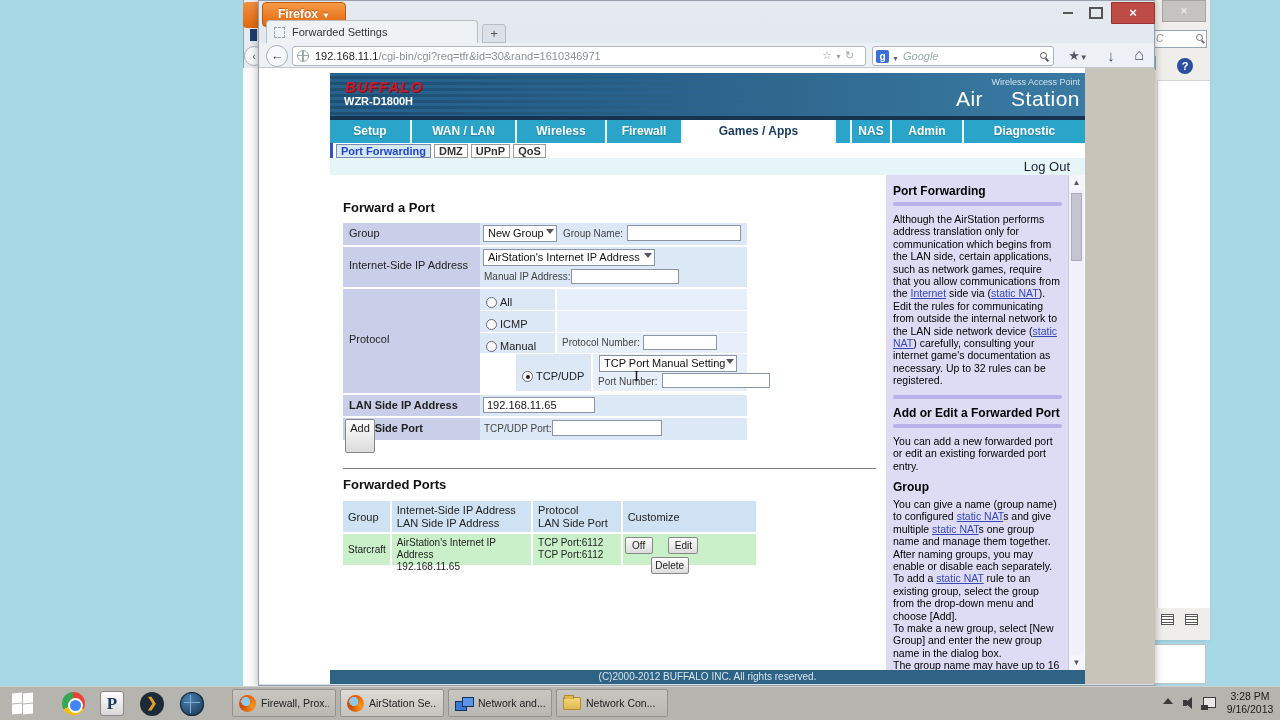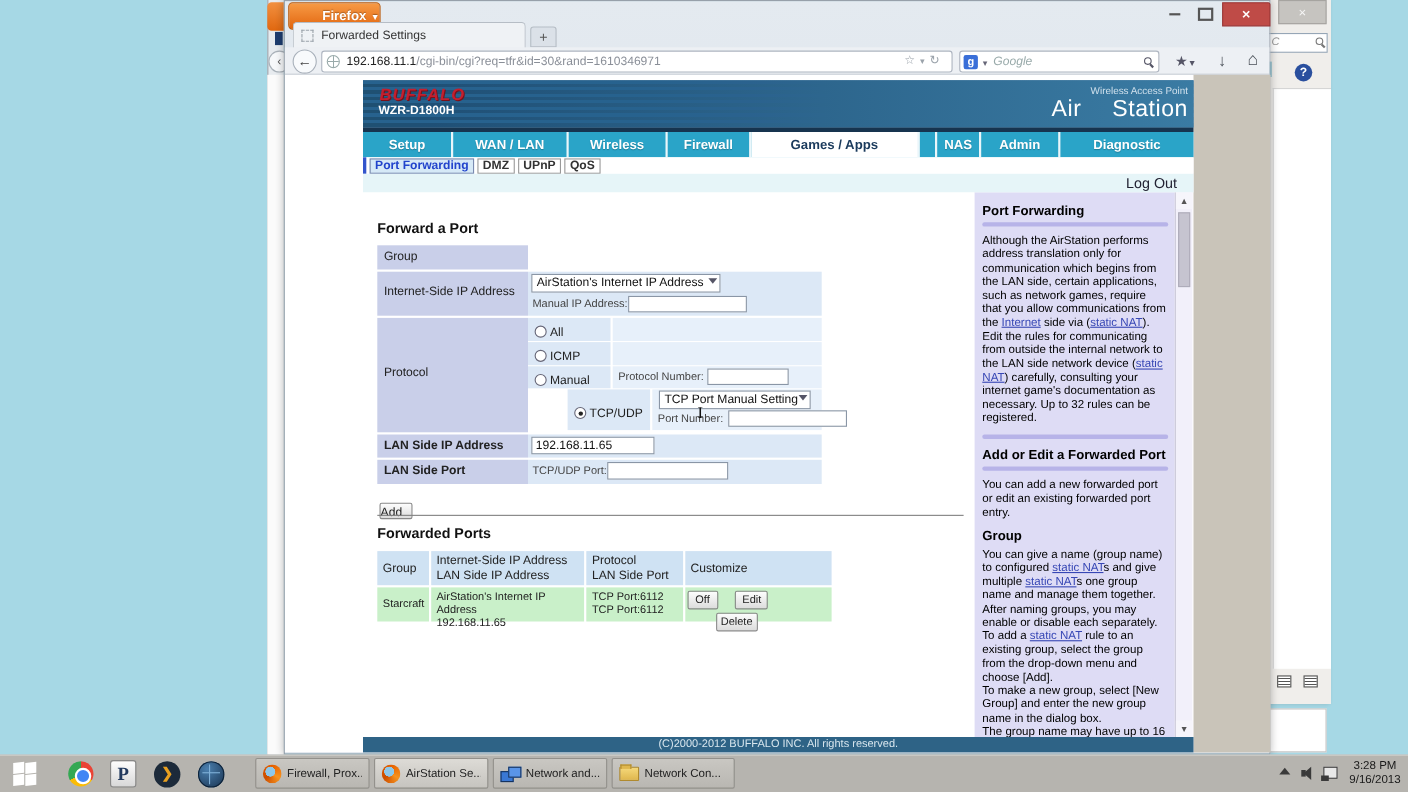--- a/index.html
+++ b/index.html
@@ -22,21 +22,21 @@
   .mag::after { content:""; position:absolute; width:1.5px; height:4px; background:#777; left:5px; top:5px; transform:rotate(-45deg); }
   #explorer-search .mag { right:3px; top:3px; }
   #explorer-help { left:1177px; top:58px; width:16px; height:16px; border-radius:50%; background:#2a4f9e; color:#fff; font-size:11px; font-weight:bold; text-align:center; line-height:16px; }
   #explorer-teal { left:1148px; top:56px; width:8px; height:14px; background:#7ab8c8; }
   #explorer-body { left:1157px; top:80px; width:53px; height:528px; background:#fff; border-top:1px solid #d5d5d5; border-left:1px solid #d5d5d5; }
   .view-icon { position:absolute; top:614px; width:13px; height:11px; border:1px solid #555; background:repeating-linear-gradient(#fff 0 1px,#555 1px 2px,#fff 2px 3px); }
   #mini-panel { left:1152px; top:644px; width:54px; height:40px; background:#fff; border:1px solid #c2c2c2; }
 
   
   #fx-win { left:258px; top:0; width:897px; height:686px; background:linear-gradient(#e4eaf0,#d3dbe4); border:1px solid #97a0aa; box-shadow:0 0 8px rgba(0,0,0,.3); }
-  #fx-btn { left:262px; top:2px; width:84px; height:25px; background:linear-gradient(#f79a45,#e2660f); border:1px solid #b95a0c; border-radius:4px; color:#fff; font-size:12px; font-weight:bold; text-align:right; line-height:23px; text-shadow:0 -1px 1px rgba(0,0,0,.3); }
+  #fx-btn { left:262px; top:2px; width:84px; height:25px; background:linear-gradient(#f79a45,#e2660f); border:1px solid #b95a0c; border-radius:4px; color:#fff; font-size:12px; font-weight:bold; text-align:center; line-height:23px; text-shadow:0 -1px 1px rgba(0,0,0,.3); }
   #fx-btn .caret { font-size:8px; margin-left:4px; }
   .winctl { top:2px; height:22px; text-align:center; font-size:13px; color:#555; line-height:20px; }
   #btn-min { left:1055px; width:26px; }
   #btn-min::after { content:""; display:inline-block; width:10px; height:2px; background:#555; vertical-align:middle; }
   #btn-max { left:1083px; width:26px; }
   #btn-max::after { content:""; display:inline-block; width:10px; height:8px; border:2px solid #555; vertical-align:middle; }
   #btn-close { left:1111px; width:44px; background:#bf4b47; border:1px solid #933; border-radius:0 2px 0 0; color:#fff; font-weight:bold; font-size:13px; }
   #fx-tab { left:266px; top:20px; width:212px; height:24px; background:#eff2f5; border:1px solid #b6bdc5; border-bottom:none; border-radius:4px 4px 0 0; }
   #fx-tab-favicon { left:274px; top:27px; width:11px; height:11px; border:1px dashed #9aa2aa; }
   #fx-tab-title { left:292px; top:26px; font-size:11px; color:#333; }
@@ -98,21 +98,21 @@
   .flabel.bold { font-weight:bold; }
   .ctl-select { display:inline-block; background:#fff; border:1px solid #8a96a6; font-size:11px; color:#111; height:17px; line-height:15px; padding:0 16px 0 4px; position:relative; white-space:nowrap; }
   .ctl-select .dd { position:absolute; right:2px; top:3px; width:0; height:0; border-left:4px solid transparent; border-right:4px solid transparent; border-top:5px solid #556; }
   .ctl-input { background:#fff; border:1px solid #8a96a6; height:16px; font-size:11px; font-family:"Liberation Sans",sans-serif; color:#111; padding:0 3px; }
   .minilabel { font-size:10px; color:#444; }
   .radio { display:inline-block; width:11px; height:11px; border-radius:50%; background:#fff; border:1px solid #667; vertical-align:-2px; margin-right:3px; position:relative; }
   .radio.checked::after { content:""; position:absolute; left:2.5px; top:2.5px; width:4px; height:4px; border-radius:50%; background:#222; }
   .rlabel { font-size:11px; color:#222; }
   #ibeam { left:634px; top:368px; font-family:"Liberation Serif",serif; font-size:15px; color:#111; }
 
-  #add-btn { left:345px; top:457px; width:30px; height:15px; background:linear-gradient(#fdfdfd,#dcdcdc); border:1px solid #888; border-radius:2px; font-size:11px; color:#222; line-height:16px; }
+  #add-btn { left:345px; top:419px; width:30px; height:34px; background:linear-gradient(#fdfdfd,#dcdcdc); border:1px solid #888; border-radius:2px; font-size:11px; color:#222; text-align:center; line-height:16px; }
   #rule { left:343px; top:468px; width:533px; height:1px; background:#808080; }
   #fwd-title { left:343px; top:477px; font-size:13px; font-weight:bold; color:#111; }
   #fwd-table { left:343px; top:501px; width:413px; }
   .trow { display:flex; margin-bottom:2px; }
   .hcell { background:#cfe2f3; font-size:11px; color:#222; padding:3px 0 0 5px; line-height:13px; height:31px; margin-right:2px; }
   .dcell { background:#c9f0c9; font-size:10px; color:#222; padding:3px 0 0 5px; line-height:12px; height:31px; margin-right:2px; }
   .c-group { width:47px; } .c-ip { width:140px; } .c-proto { width:88px; } .c-cust { width:134px; margin-right:0; }
   .row-btn { display:inline-block; background:linear-gradient(#fdfdfd,#dcdcdc); border:1px solid #888; border-radius:2px; font-size:10px; color:#222; text-align:center; height:17px; line-height:15px; margin-top:3px; }
   #btn-off { width:28px; margin-left:2px; } #btn-edit { width:30px; margin-left:13px; } #btn-delete { width:38px; margin-left:28px; }
 
@@ -245,20 +245,25 @@
   <div class="abs" id="logout-link">Log Out</div>
 
   <div class="abs" id="main-bg"></div>
 
   <div class="abs" id="form-title">Forward a Port</div>
 
   <div class="abs" id="port-form">
 
     <div class="frow" style="height:22px;">
       <div class="flabel">Group</div>
+      <div class="fvalue">
+        <span class="ctl-select" style="position:absolute; left:3px; top:2px; width:74px;"><span>New Group</span><span class="dd"></span></span>
+        <span class="minilabel" style="position:absolute; left:83px; top:5px;">Group Name:</span>
+        <input class="ctl-input" style="position: absolute; left: 147px; top: 2px; width: 114px;" readonly="">
+      </div>
     </div>
 
     <div class="frow" style="height:40px;">
       <div class="flabel" style="padding-top:12px;">Internet-Side IP Address</div>
       <div class="fvalue">
         <span class="ctl-select" style="position:absolute; left:3px; top:2px; width:172px;"><span>AirStation's Internet IP Address</span><span class="dd"></span></span>
         <span class="minilabel" style="position:absolute; left:4px; top:24px;">Manual IP Address:</span>
         <input class="ctl-input" style="position: absolute; left: 91px; top: 22px; width: 108px; height: 15px;" readonly="">
       </div>
     </div>

